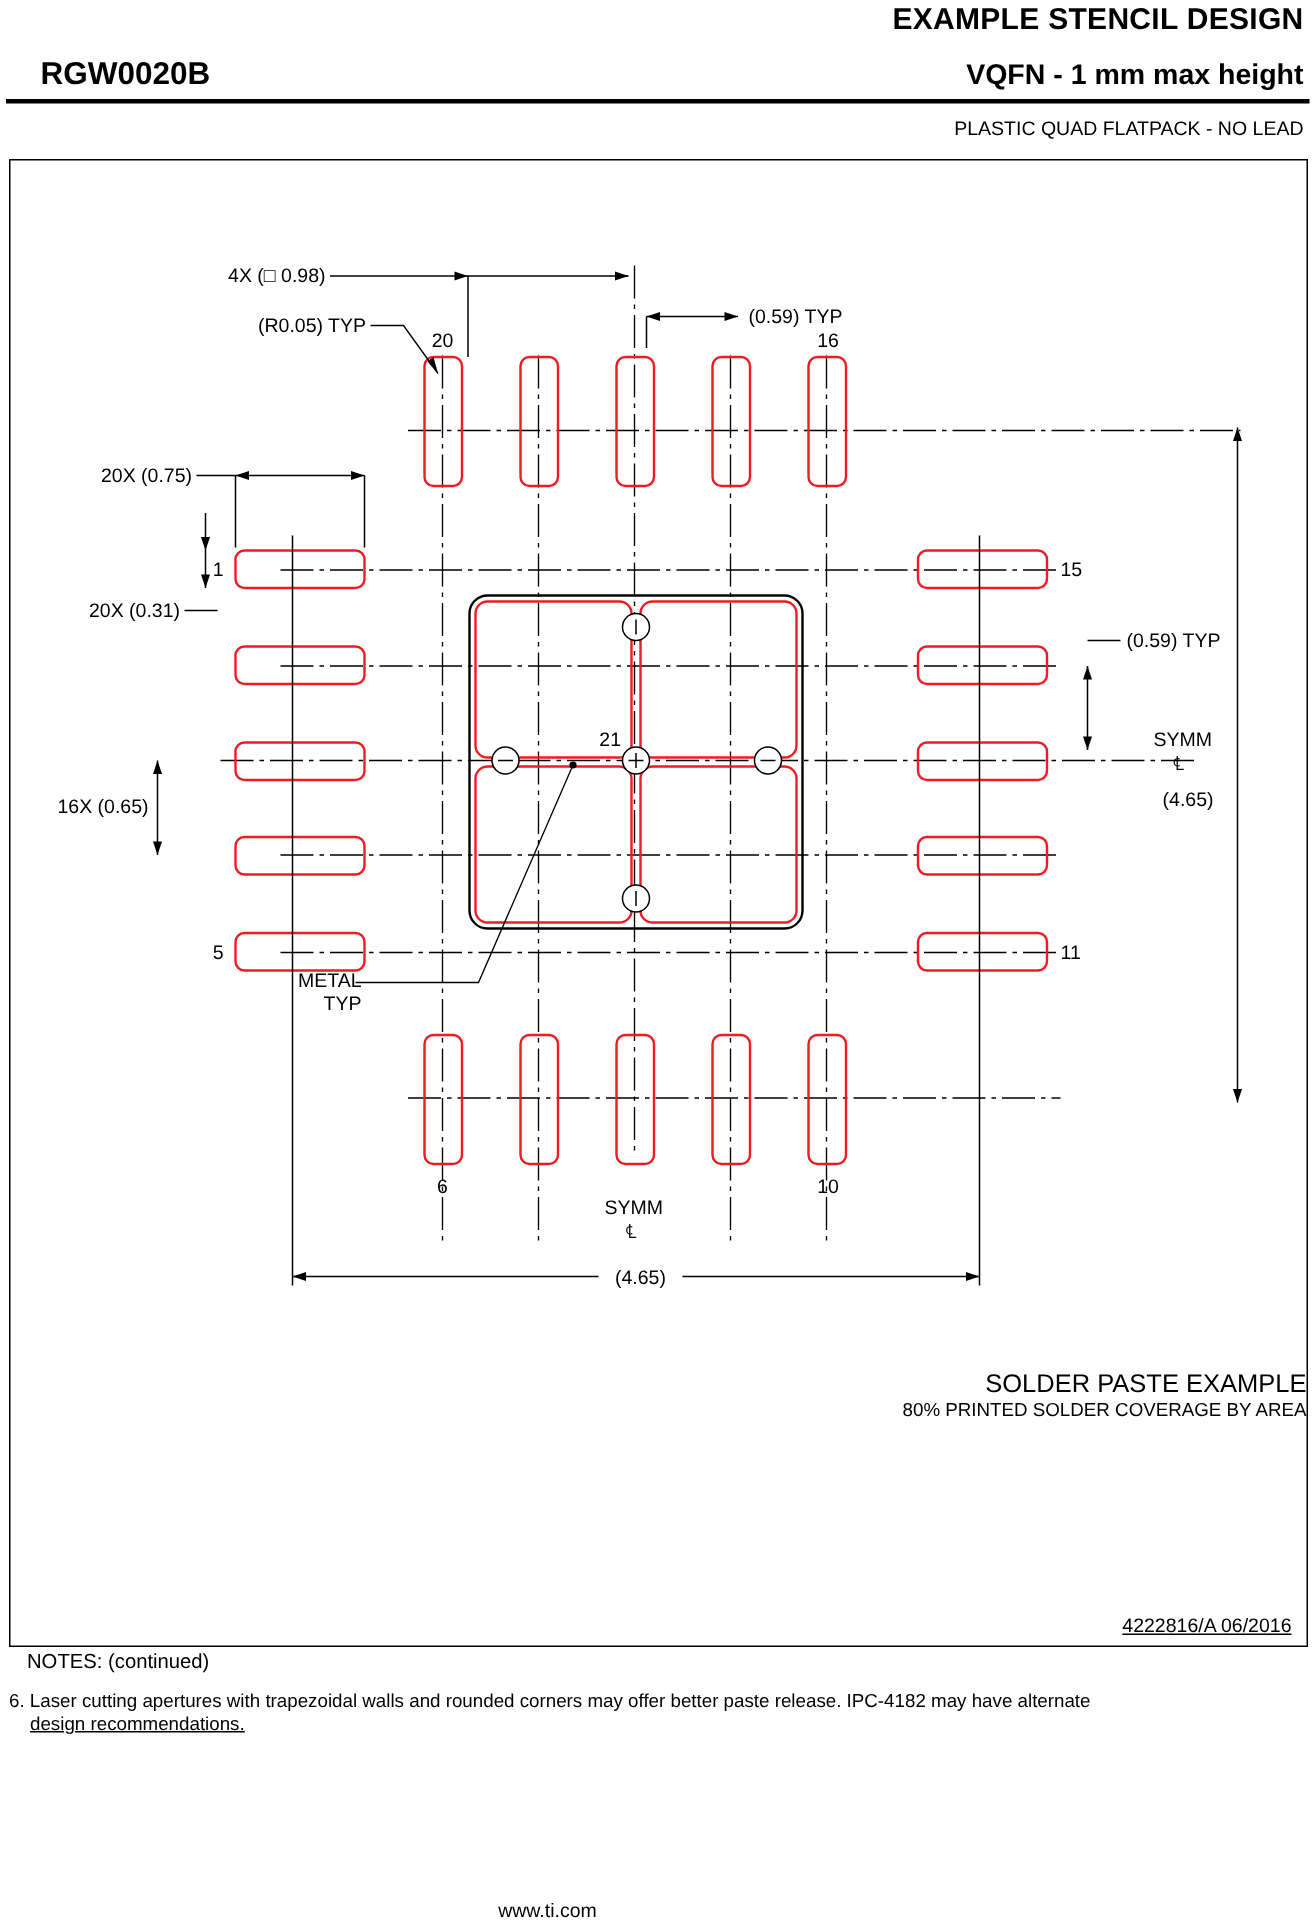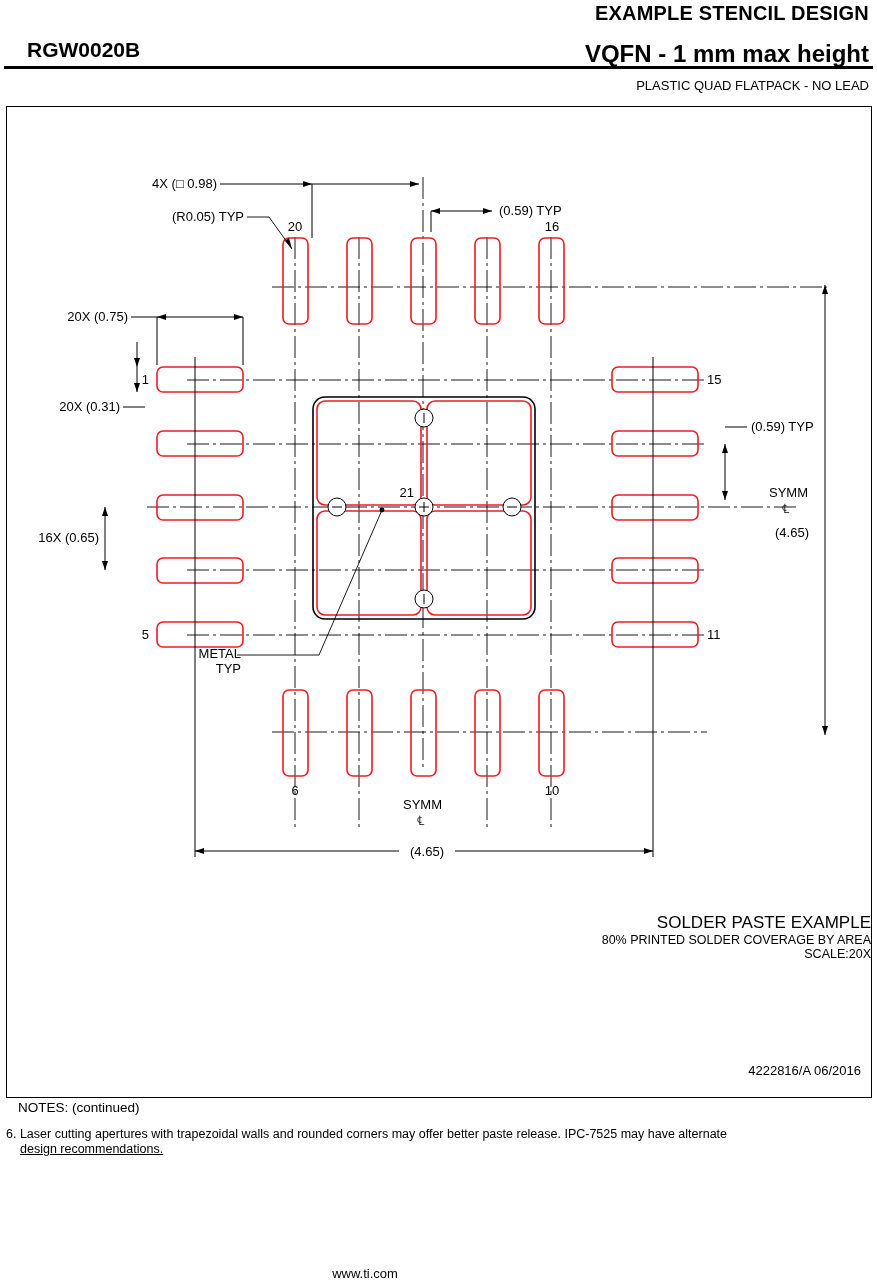--- a/index.html
+++ b/index.html
@@ -16,36 +16,36 @@
   #title-main{
     position:absolute; right:8px; top:2px;
     font-size:20px; font-weight:bold; letter-spacing:.2px;
   }
   #part-number{
     position:absolute; left:14px; top:38px;
     font-size:21px; font-weight:bold;margin-left:13px;
   }
   #package-desc{
     position:absolute; right:8px; top:40px;
-    font-size:24px; font-weight:bold;
+    font-size:19px; font-weight:bold;
   }
   #rule-top{
     position:absolute; left:4px; top:66px; width:869px; height:3px; background:#000;
   }
   #package-sub{
     position:absolute; right:8px; top:78px; font-size:13px;
   }
 
   
   #drawing-frame{
     position:absolute; left:6px; top:106px; width:864px; height:990px;
     border:1px solid #000; background:#fff;
   }
   #doc-number{
-    position:absolute; right:10px; bottom:19px; font-size:13px;
+    position:absolute; right:10px; bottom:6px; font-size:13px;text-decoration:underline;
   }
 
   
   #caption{
     position:absolute; left:0; top:806px; width:864px; text-align:right;
   }
   #caption .c1{font-size:17px;}
   #caption .c2{font-size:12.5px;}
   #caption .c3{font-size:12.5px;margin-top:12px;}
 
@@ -209,25 +209,24 @@
     <text class="txt" x="700" y="532">11</text>
     <text class="txt" x="288" y="688" text-anchor="middle">6</text>
     <text class="txt" x="545" y="688" text-anchor="middle">10</text>
     <text class="txt" x="407" y="390" text-anchor="end">21</text>
 
   </svg>
 
   <div id="caption">
     <div class="c1">SOLDER PASTE EXAMPLE</div>
     <div class="c2">80% PRINTED SOLDER COVERAGE BY AREA</div>
-    <div class="c2">SCALE:20X</div>
   </div>
 
   <div id="doc-number">4222816/A   06/2016</div>
 </div>
 
 <div id="notes-head">NOTES: (continued)</div>
 <div id="note-6">
-  <span>6. Laser cutting apertures with trapezoidal walls and rounded corners may offer better paste release. IPC-7525 may have alternate</span>
+  <span>6. Laser cutting apertures with trapezoidal walls and rounded corners may offer better paste release. IPC-4182 may have alternate</span>
   <span class="ind">design recommendations.</span>
 </div>
 
 <div id="footer">www.ti.com</div>
 
 </body></html>

